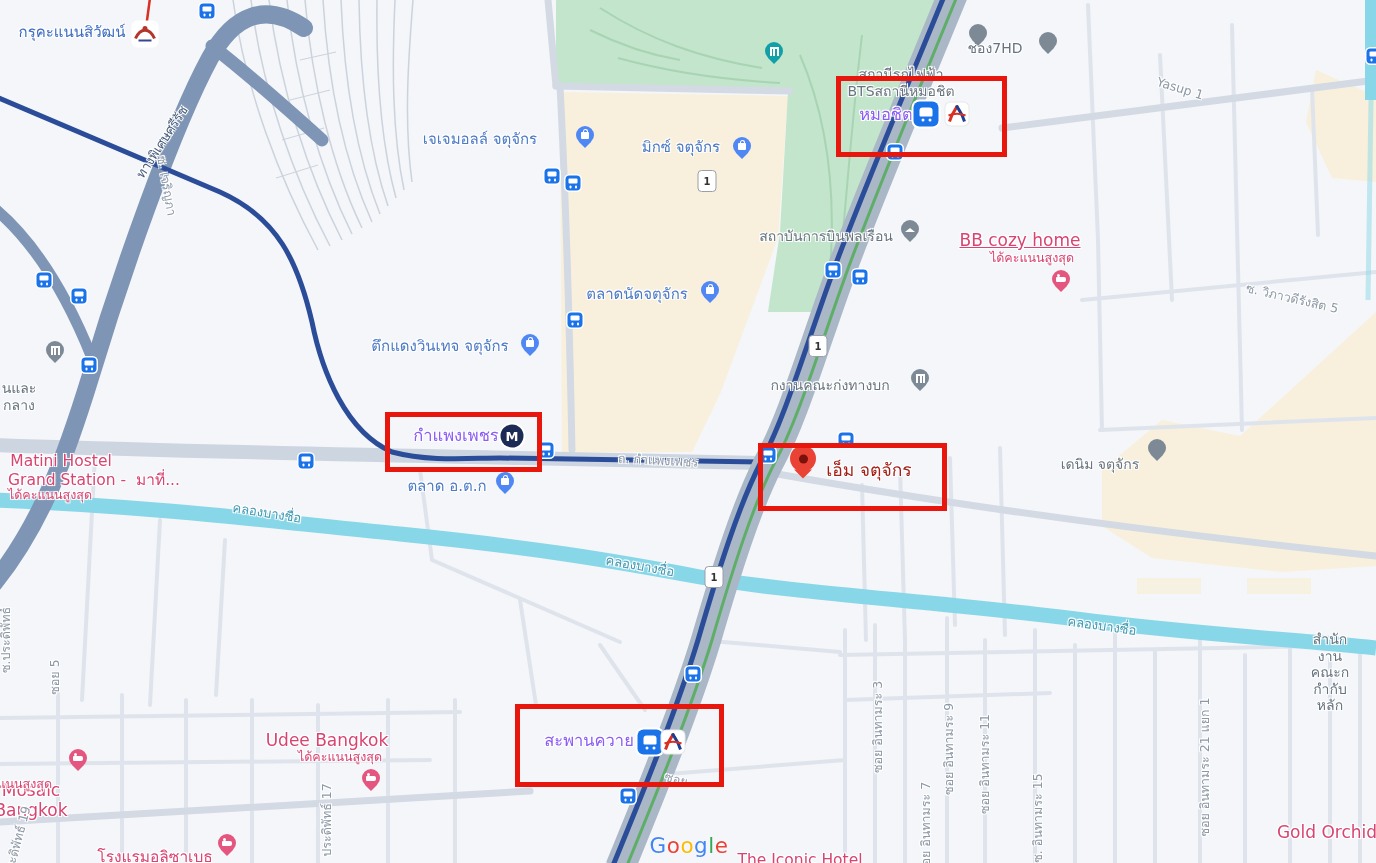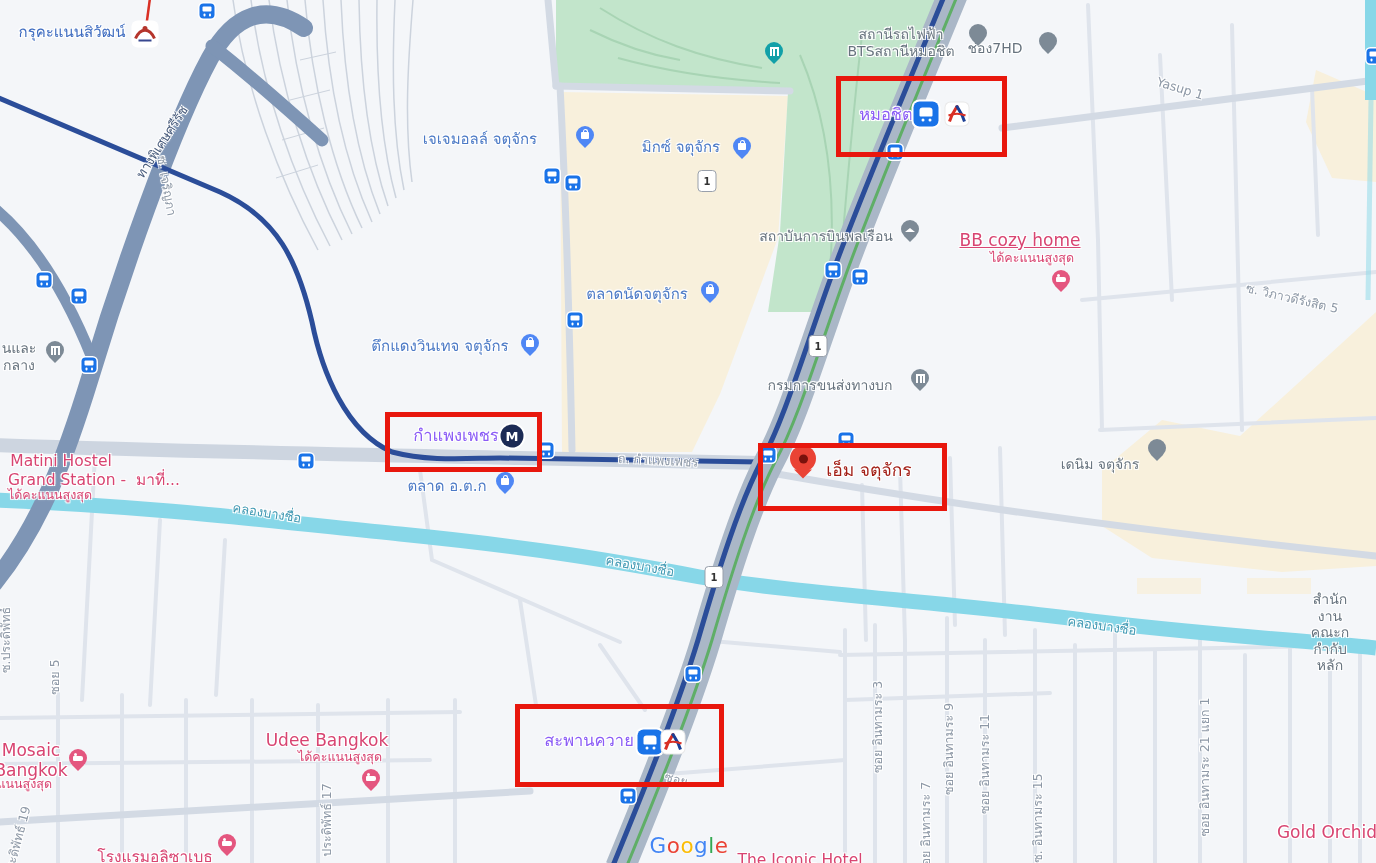--- a/index.html
+++ b/index.html
@@ -2,21 +2,21 @@
 <html><head>
 <meta charset="utf-8">
 <style>
   html,body{margin:0;padding:0;background:#e8eaed;}
   #map-root{position:relative;width:1376px;height:863px;overflow:hidden;
     background:#f4f6f9;font-family:"DejaVu Sans",sans-serif;cursor:grab;}
   #base-svg{position:absolute;left:0;top:0;z-index:0;}
   .lbl{position:absolute;z-index:3;transform:translate(-50%,-50%);white-space:pre;
     text-align:center;line-height:1.18;
     text-shadow:-1px -1px 0 #fff,1px -1px 0 #fff,-1px 1px 0 #fff,1px 1px 0 #fff,0 0 3px #fff;}
-  .lbl.multi{white-space:pre-line;}
+  .lbl.multi{white-space:pre-line;margin-top:40px;}
   .shop{font-size:15px;color:#4c7ac6;}
   .sta15{font-size:15px;color:#3e6cc0;font-weight:500;}
   .sta16{font-size:16.5px;color:#8b5cf6;}
   .gray{font-size:14px;color:#67737e;}
   .park{font-size:14.5px;color:#2d8a68;}
   .canal{font-size:13px;color:#3f98b2;}
   .road{font-size:12.5px;color:#8d98a6;}
   .exp{font-size:13px;color:#4a5d7d;font-weight:500;}
   .pink17{font-size:17px;color:#d84471;}
   .pink16{font-size:15.5px;color:#d84471;}
@@ -154,21 +154,21 @@
     <div class="lbl shop" style="left: 681px; top: 148px;">มิกซ์ จตุจักร</div>
     <div class="lbl road" style="left: 166px; top: 186px; transform: translate(-50%, -50%) rotate(80deg);">ซ. เจริญภา</div>
     <div class="lbl gray" style="left: 826px; top: 236px;">สถาบันการบินพลเรือน</div>
     <div class="lbl pink17" style="left: 1020px; top: 240px; text-decoration: underline;">BB cozy home</div>
     <div class="lbl pinksub" style="left: 1032px; top: 258px;">ได้คะแนนสูงสุด</div>
     <div class="lbl shop" style="left: 637px; top: 295px;">ตลาดนัดจตุจักร</div>
     <div class="lbl road" style="left: 1292px; top: 299px; transform: translate(-50%, -50%) rotate(13deg);">ซ. วิภาวดีรังสิต 5</div>
     <div class="lbl shop" style="left: 440px; top: 347px;">ตึกแดงวินเทจ จตุจักร</div>
     <div class="lbl gray multi" style="left: 19px; top: 357px;">นและ
 กลาง</div>
-    <div class="lbl gray" style="left: 830px; top: 385px;">กรมการขนส่งทางบก</div>
+    <div class="lbl gray" style="left: 830px; top: 385px;">กงานคณะก่งทางบก</div>
     <div class="lbl sta16" style="left: 456px; top: 436px;">กำแพงเพชร</div>
     <div class="lbl gray" style="left: 1100px; top: 464px;">เดนิม จตุจักร</div>
     <div class="lbl road" style="left: 658px; top: 461px; transform: translate(-50%, -50%) rotate(3deg);">ถ. กำแพงเพชร</div>
     <div class="lbl darkred" style="left: 869px; top: 470px;">เอ็ม จตุจักร</div>
     <div class="lbl pink16" style="left: 61px; top: 461px;">Matini Hostel</div>
     <div class="lbl pink16" style="left: 94px; top: 480px; text-align: center;">Grand Station -  มาที่...</div>
     <div class="lbl pinksub" style="left: 50px; top: 495px;">ได้คะแนนสูงสุด</div>
     <div class="lbl shop" style="left: 447px; top: 487px;">ตลาด อ.ต.ก</div>
     <div class="lbl canal" style="left: 267px; top: 513px; transform: translate(-50%, -50%) rotate(9deg);">คลองบางซื่อ</div>
     <div class="lbl canal" style="left: 640px; top: 566px; transform: translate(-50%, -50%) rotate(10deg);">คลองบางซื่อ</div>

